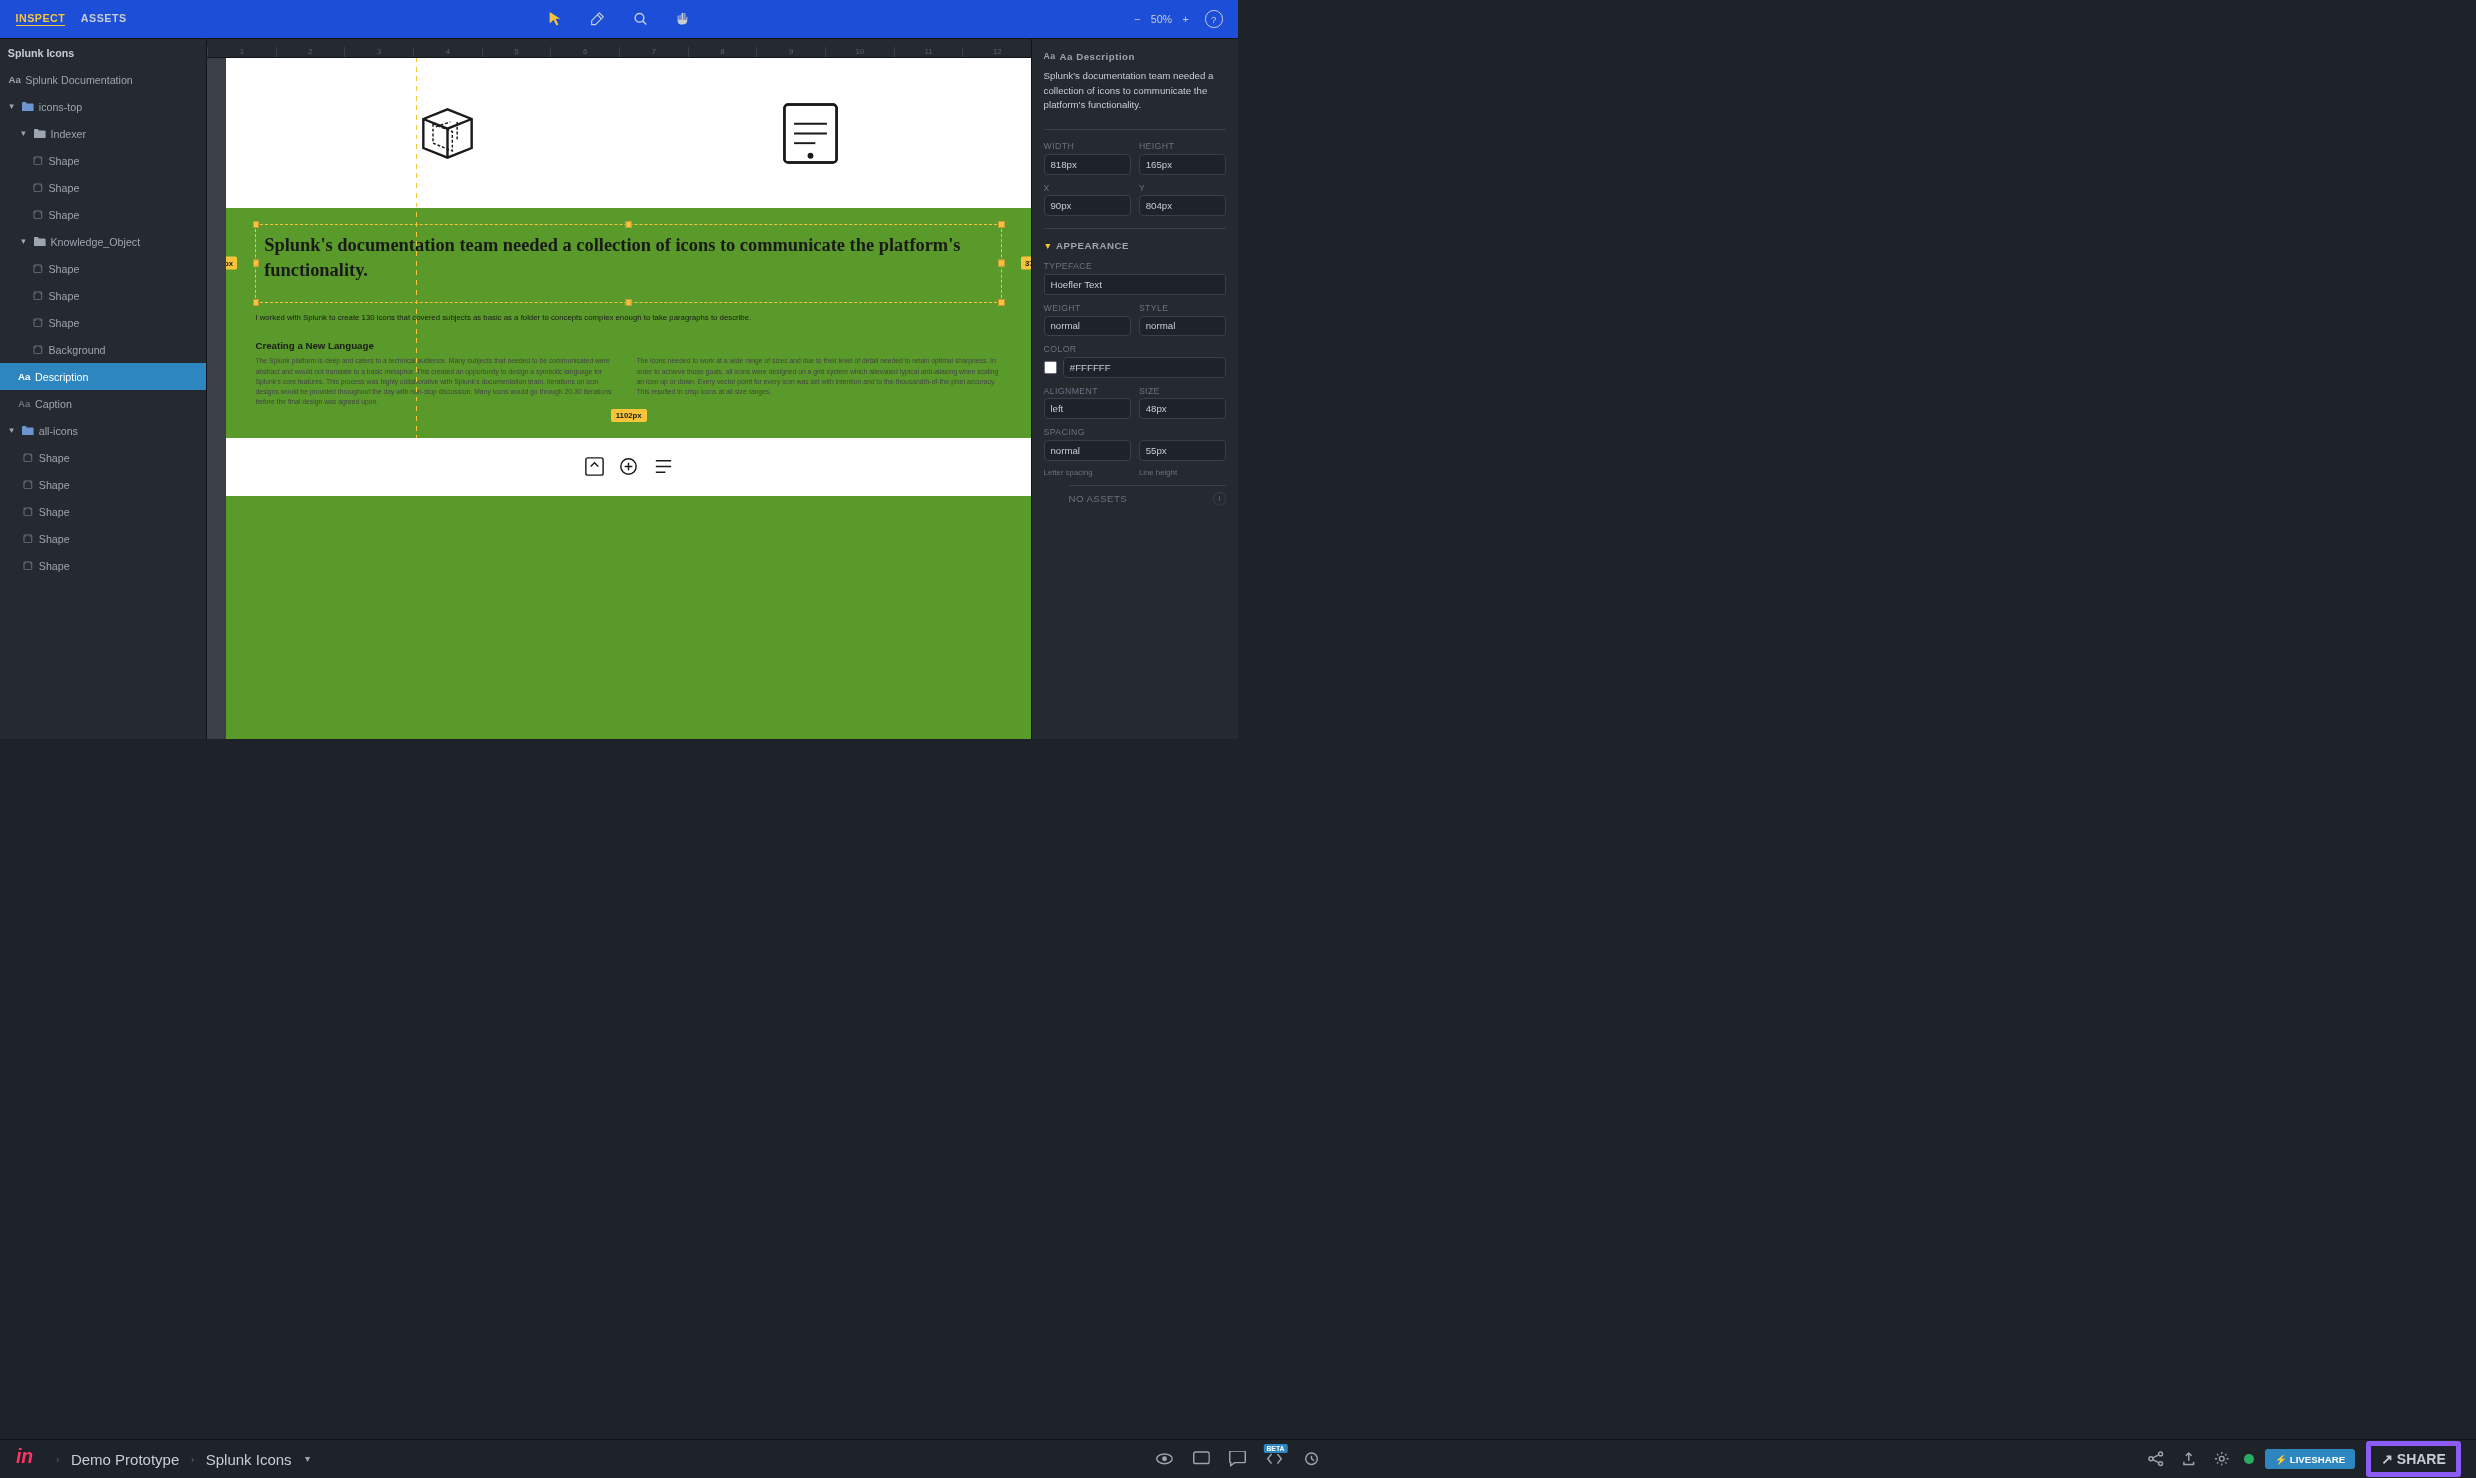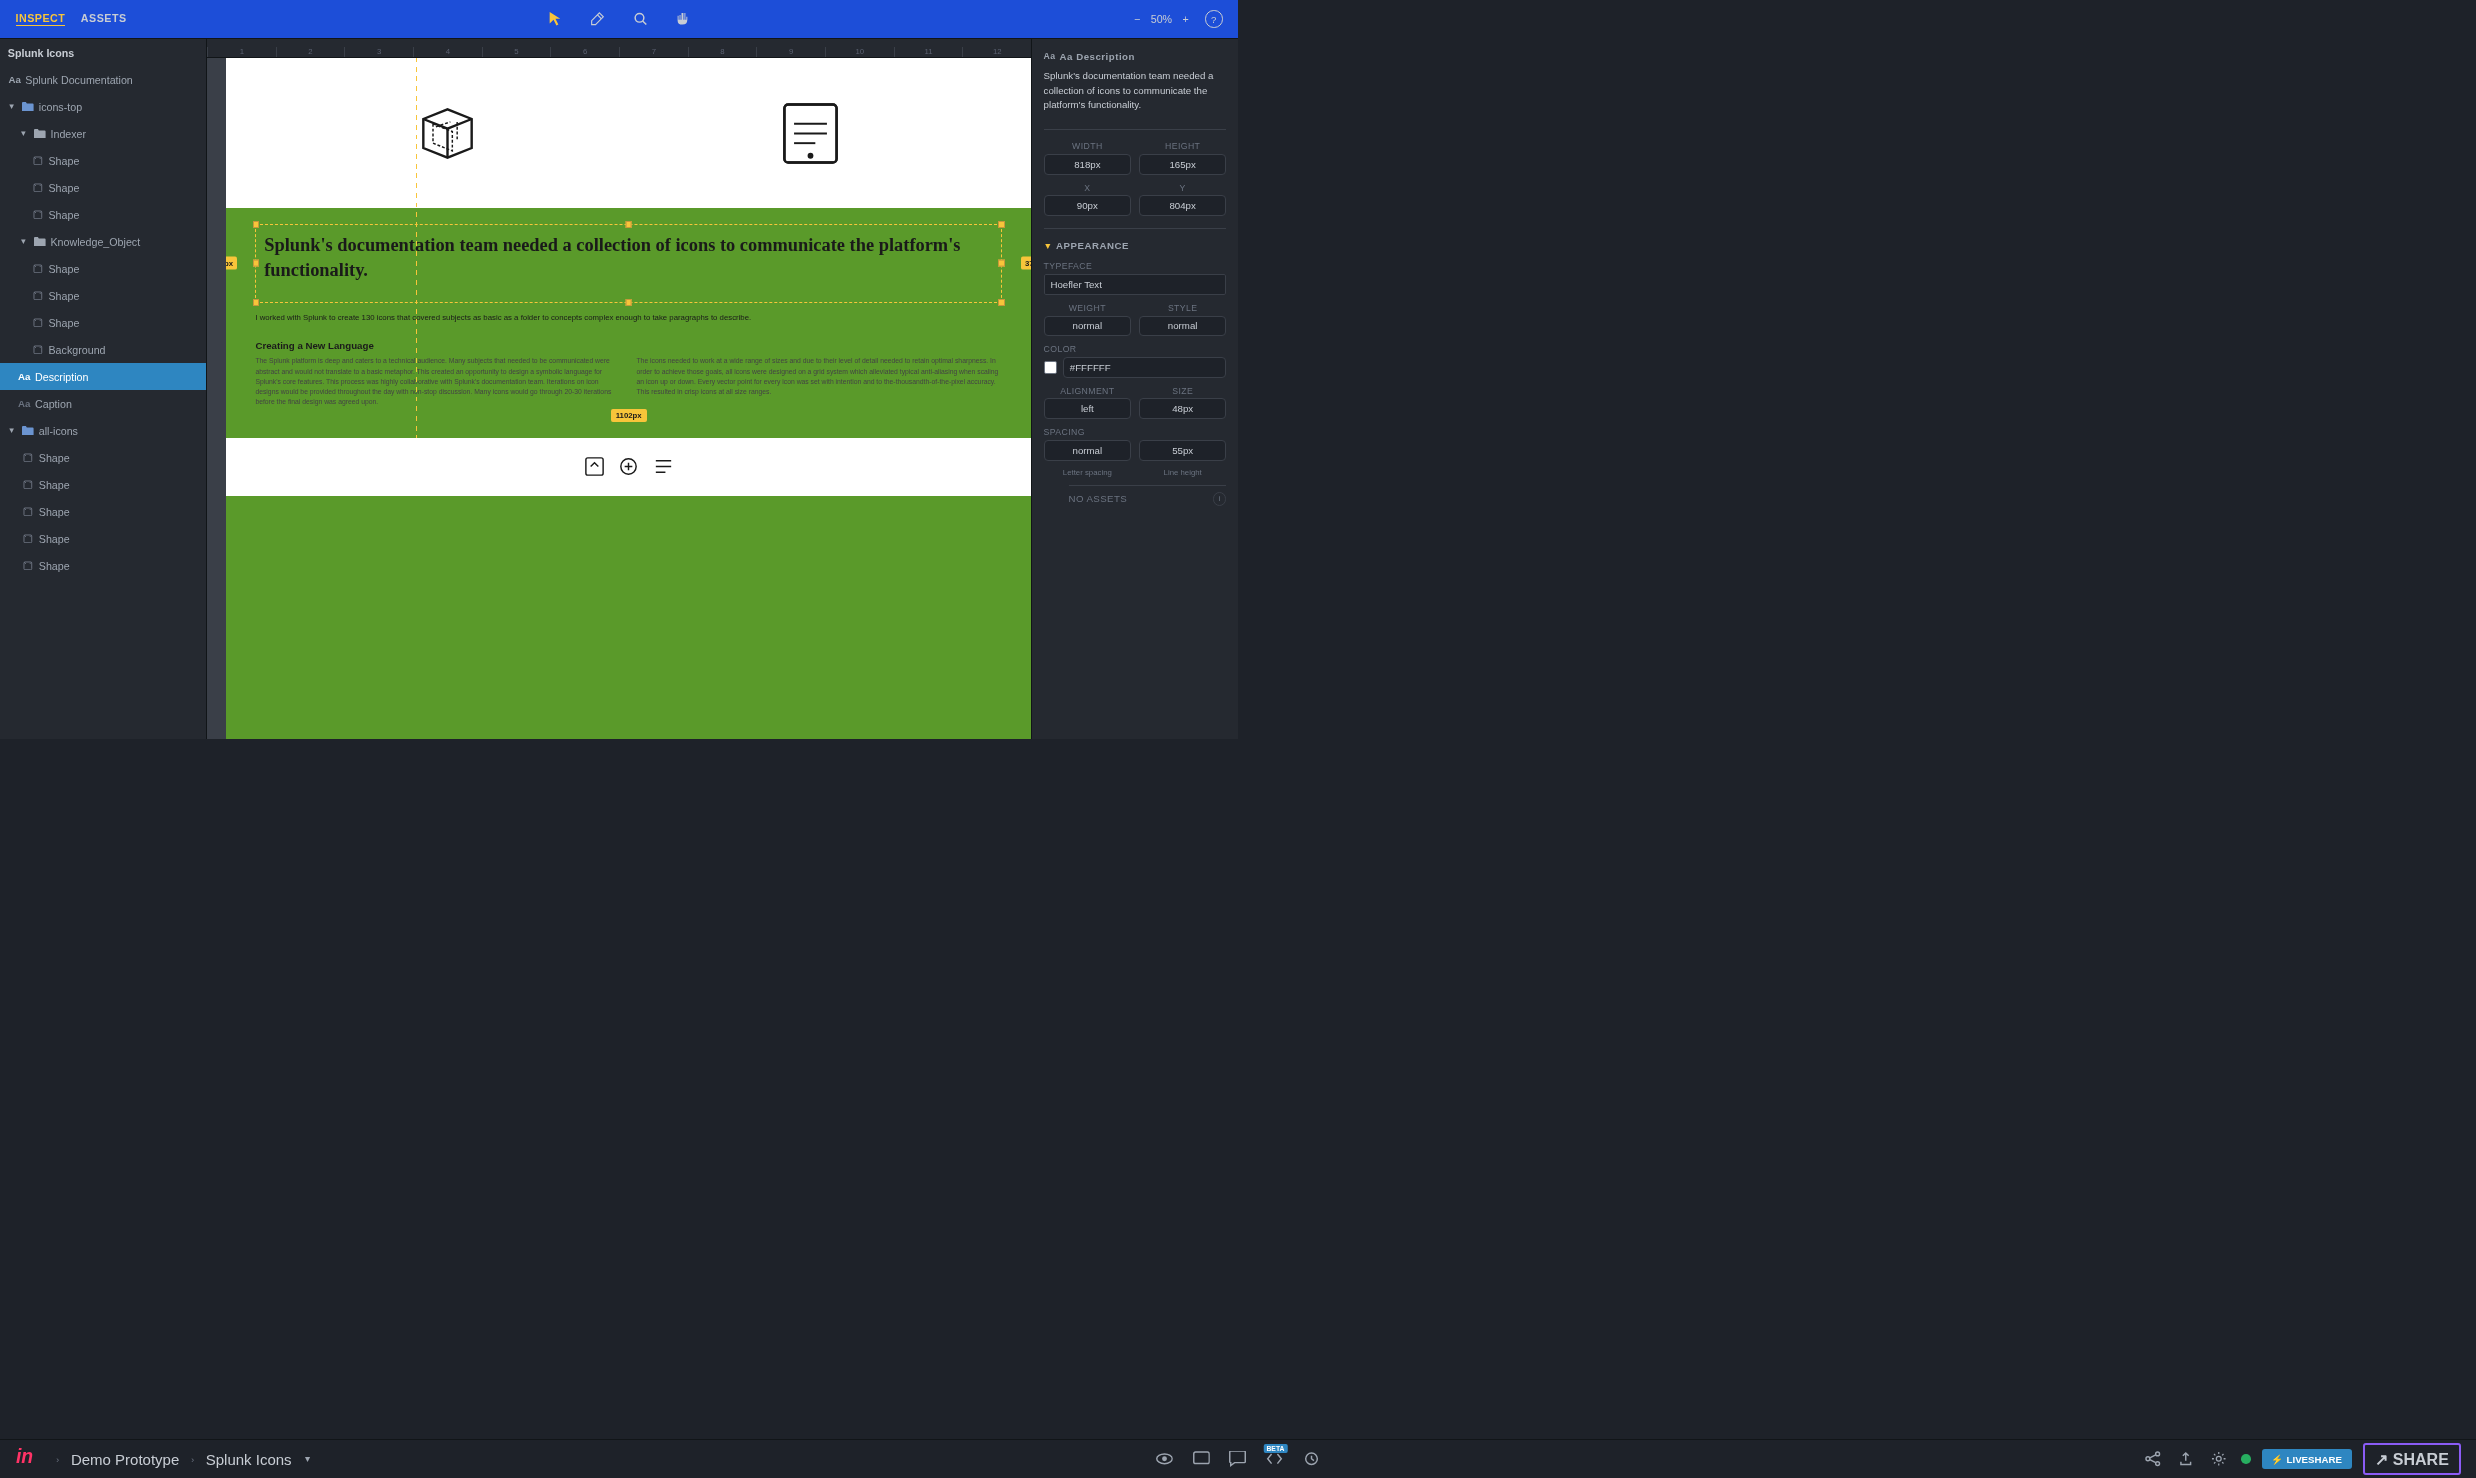--- a/index.html
+++ b/index.html
@@ -125,21 +125,21 @@
       display: flex;
       align-items: center;
       gap: 3.9px;
     }
     .panel-description {
       font-size: 9.7px;
       color: #c8cdd4;
       line-height: 1.5;
       margin-bottom: 15.5px;
     }
-    .panel-row { display: flex; gap: 7.8px; margin-bottom: 7.8px; text-align: center; }
+    .panel-row { display: flex; gap: 7.8px; margin-bottom: 7.8px; }
     .panel-field {
       flex: 1;
       display: flex;
       flex-direction: column;
       gap: 2.9px;
     }
     .panel-label {
       font-size: 8.7px;
       color: #6b7380;
       letter-spacing: 0.4px;
@@ -219,23 +219,23 @@
       font-weight: 600;
       padding: 4.9px 9.7px;
       border-radius: 2.9px;
       cursor: pointer;
       display: flex;
       align-items: center;
       gap: 3.9px;
     }
     .share-btn {
       background: transparent;
-      border: 2px solid #8b5cf6;
+      border: 5px solid #8b5cf6;
       color: #c8cdd4;
-      font-size: 16px;
+      font-size: 14px;
       font-weight: 600;
       padding: 4.9px 9.7px;
       border-radius: 2.9px;
       cursor: pointer;
       display: flex;
       align-items: center;
       gap: 3.9px;
       text-align: center;
     }
     .beta-badge {

